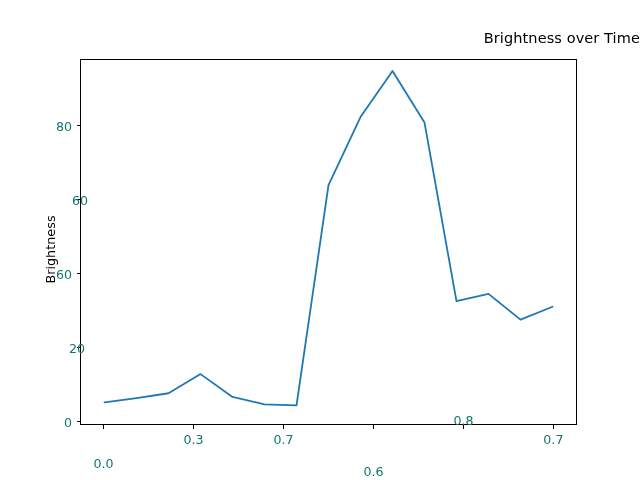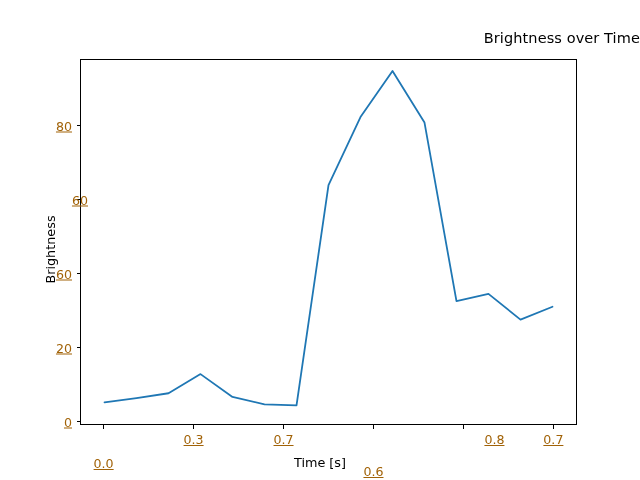--- a/index.html
+++ b/index.html
@@ -45,23 +45,22 @@
     position: absolute;
     left: 0;
     top: 0;
     width: 100%;
     height: 100%;
     display: block;
   }
   .tick-label {
     position: absolute;
     font-size: 12.6px;
-    color: #a16207;
+    color: #0f766e;
     white-space: nowrap;
-    text-decoration: underline;
   }
   .xtick-label {
     transform: translateX(-50%);
   }
   .ytick-label {
     transform: translateY(-50%);
     text-align: right;
   }
   .tick-mark {
     position: absolute;
@@ -120,27 +119,26 @@
       <div class="tick-mark ytick-mark" style="left: 76.5px; top: 347.251px;"></div>
       <div class="tick-mark ytick-mark" style="left: 76.5px; top: 273.2px;"></div>
       <div class="tick-mark ytick-mark" style="left: 76.5px; top: 199.148px;"></div>
       <div class="tick-mark ytick-mark" style="left: 76.5px; top: 125.096px;"></div>
     </div>
   <div id="xtick-labels">
       <div class="tick-label xtick-label" style="left: 103.613px; top: 456px;">0.0</div>
       <div class="tick-label xtick-label" style="left: 193.568px; top: 432px;">0.3</div>
       <div class="tick-label xtick-label" style="left: 283.523px; top: 432px;">0.7</div>
       <div class="tick-label xtick-label" style="left: 373.477px; top: 432px; margin-top: 32px;">0.6</div>
-      <div class="tick-label xtick-label" style="left: 463.432px; top: 432px; margin-left: 31px;">0.8</div>
+      <div class="tick-label xtick-label" style="left: 463.432px; top: 413px;">0.8</div>
       <div class="tick-label xtick-label" style="left: 553.387px; top: 432px;">0.7</div>
     </div>
   <div id="ytick-labels">
       <div class="tick-label ytick-label" style="left: 20px; width: 52px; top: 421.853px;">0</div>
-      <div class="tick-label ytick-label" style="left: 20px; width: 52px; top: 347.801px;">20</div>
+      <div class="tick-label ytick-label" style="left: 33px; width: 52px; top: 347.801px;">20</div>
       <div class="tick-label ytick-label" style="left: 20px; width: 52px; top: 273.75px;">60</div>
       <div class="tick-label ytick-label" style="left: 36px; width: 52px; top: 199.698px;">60</div>
       <div class="tick-label ytick-label" style="left: 20px; width: 52px; top: 125.646px;">80</div>
     </div>
 
-  <div id="xlabel">Time [s]</div>
   <div id="ylabel">Brightness</div>
 
 </div>
 
 </body></html>

